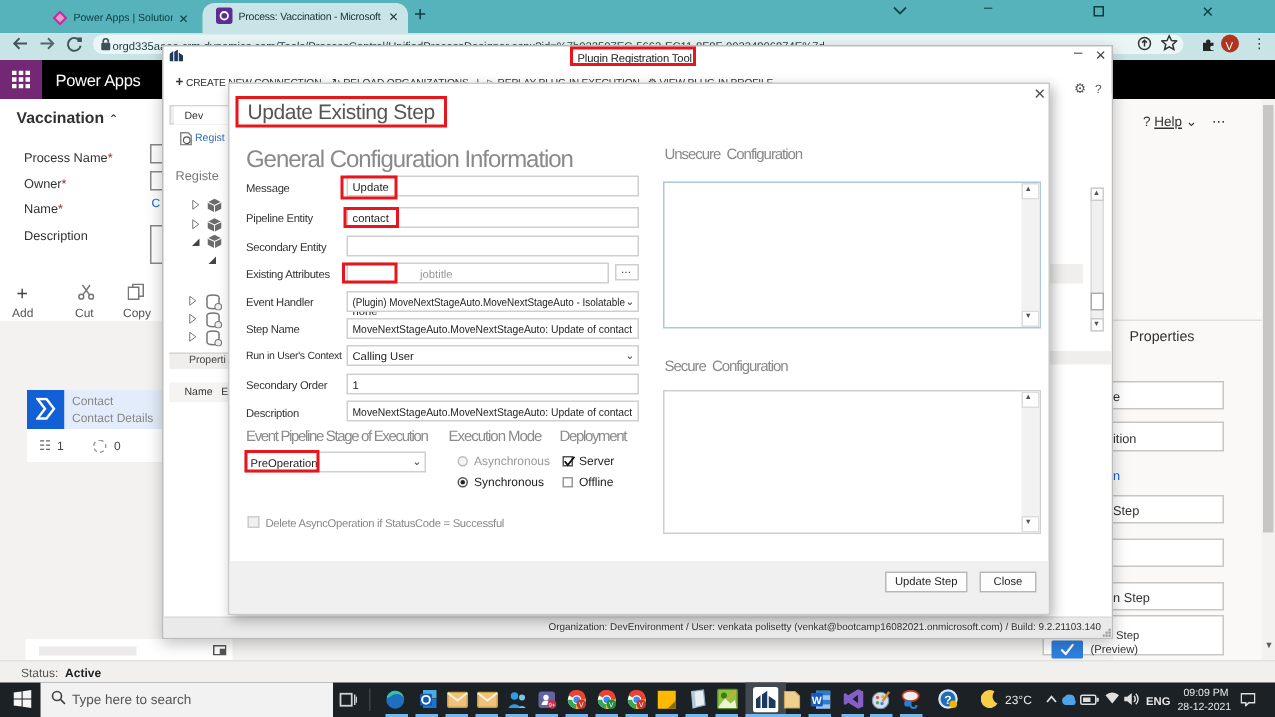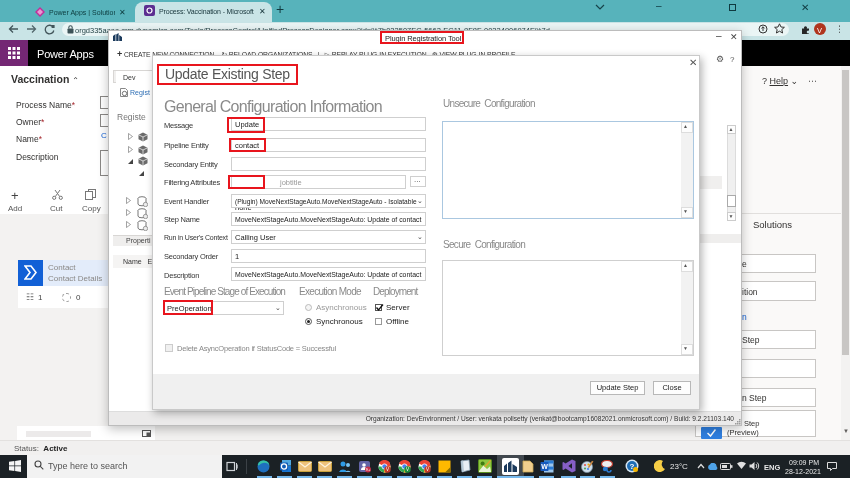--- a/index.html
+++ b/index.html
@@ -126,21 +126,21 @@
 <span class="abs" style="left:48px;top:262px;font-size:8px;color:#8a8886;line-height:11px;">Contact<br>Contact Details</span>
 <span class="abs" style="left:26px;top:292px;font-size:9px;color:#666;">☷</span>
 <span class="abs" style="left:38px;top:293px;font-size:8px;color:#444;">1</span>
 <div class="abs" style="left:62px;top:293px;width:9px;height:9px;border:1px dashed #999;border-radius:50%;"></div>
 <span class="abs" style="left:76px;top:293px;font-size:8px;color:#444;">0</span>
 
 <div class="abs" style="left:742px;top:66px;width:108px;height:374px;background:#faf9f8;"></div>
 <span class="abs" style="left:762px;top:76px;font-size:9px;color:#323130;">? <u>Help</u> ⌄</span>
 <span class="abs" style="left:808px;top:76px;font-size:9px;color:#323130;">⋯</span>
 <div class="abs" style="left:742px;top:213px;width:100px;height:1px;background:#e1dfdd;"></div>
-<span class="abs" style="left:753px;top:219px;font-size:9.5px;color:#323130;">Solutions</span>
+<span class="abs" style="left:753px;top:219px;font-size:9.5px;color:#323130;">Properties</span>
 
 <div class="abs" style="left:735px;top:254px;width:81px;height:19px;background:#fff;border:1px solid #c8c6c4;"></div>
 <span class="abs" style="left:742px;top:259px;font-size:8.5px;color:#323130;">e</span>
 <div class="abs" style="left:735px;top:281px;width:81px;height:20px;background:#fff;border:1px solid #c8c6c4;"></div>
 <span class="abs" style="left:742px;top:287px;font-size:8.5px;color:#323130;">ition</span>
 <span class="abs" style="left:742px;top:312px;font-size:8.5px;color:#1160d6;">n</span>
 <div class="abs" style="left:735px;top:330px;width:81px;height:19px;background:#fff;border:1px solid #c8c6c4;"></div>
 <span class="abs" style="left:742px;top:335px;font-size:8.5px;color:#323130;">Step</span>
 <div class="abs" style="left:735px;top:359px;width:81px;height:19px;background:#fff;border:1px solid #c8c6c4;"></div>
 <span class="abs" style="left:700px;top:364px;font-size:8.5px;color:#323130;">flow</span>
@@ -274,21 +274,21 @@
 
 <span class="abs" style="left:164px;top:121px;font-size:7.5px;letter-spacing:-0.2px;color:#333;">Message</span>
 <div class="abs" style="left:231px;top:117px;width:195px;height:14px;border:1px solid #cfcfcf;background:#fff;"></div>
 <span class="abs" style="left:235px;top:120px;font-size:7.5px;color:#222;">Update</span>
 <span class="abs" style="left:164px;top:141px;font-size:7.5px;letter-spacing:-0.2px;color:#333;">Pipeline Entity</span>
 <div class="abs" style="left:231px;top:138px;width:195px;height:14px;border:1px solid #cfcfcf;background:#fff;"></div>
 <span class="abs" style="left:235px;top:141px;font-size:7.5px;color:#222;">contact</span>
 <span class="abs" style="left:164px;top:160px;font-size:7.5px;letter-spacing:-0.2px;color:#333;text-align:right;">Secondary Entity</span>
 <div class="abs" style="left:231px;top:156.5px;width:195px;height:14px;border:1px solid #cfcfcf;background:#fff;"></div>
 <span class="abs" style="left:235px;top:159px;font-size:7.5px;color:#222;margin-top:44px;">none</span>
-<span class="abs" style="left:164px;top:178px;font-size:7.5px;letter-spacing:-0.2px;color:#333;">Filtering Attributes</span>
+<span class="abs" style="left:164px;top:178px;font-size:7.5px;letter-spacing:-0.2px;color:#333;">Existing Attributes</span>
 <div class="abs" style="left:231px;top:175px;width:175px;height:14px;border:1px solid #cfcfcf;background:#fff;"></div>
 <span class="abs" style="left:252px;top:178px;font-size:7.5px;color:#999;margin-left:28px;">jobtitle</span>
 <div class="abs" style="left:410px;top:176px;width:16px;height:11px;border:1px solid #cfcfcf;background:#fff;"></div>
 <span class="abs" style="left:414px;top:175px;font-size:8px;color:#444;">...</span>
 <span class="abs" style="left:164px;top:197px;font-size:7.5px;letter-spacing:-0.2px;color:#333;">Event Handler</span>
 <div class="abs" style="left:231px;top:194px;width:195px;height:14px;border:1px solid #cfcfcf;background:#fff;"></div>
 <span class="abs" style="left:235px;top:197px;font-size:7.5px;color:#222;white-space:nowrap;transform:scaleX(0.88);transform-origin:0 0;">(Plugin) MoveNextStageAuto.MoveNextStageAuto - Isolatable</span>
 <span class="abs" style="left:417px;top:197px;font-size:7px;color:#444;">⌄</span>
 <span class="abs" style="left:164px;top:215px;font-size:7.5px;letter-spacing:-0.2px;color:#333;">Step Name</span>
 <div class="abs" style="left:231px;top:212px;width:195px;height:14px;border:1px solid #cfcfcf;background:#fff;"></div>

